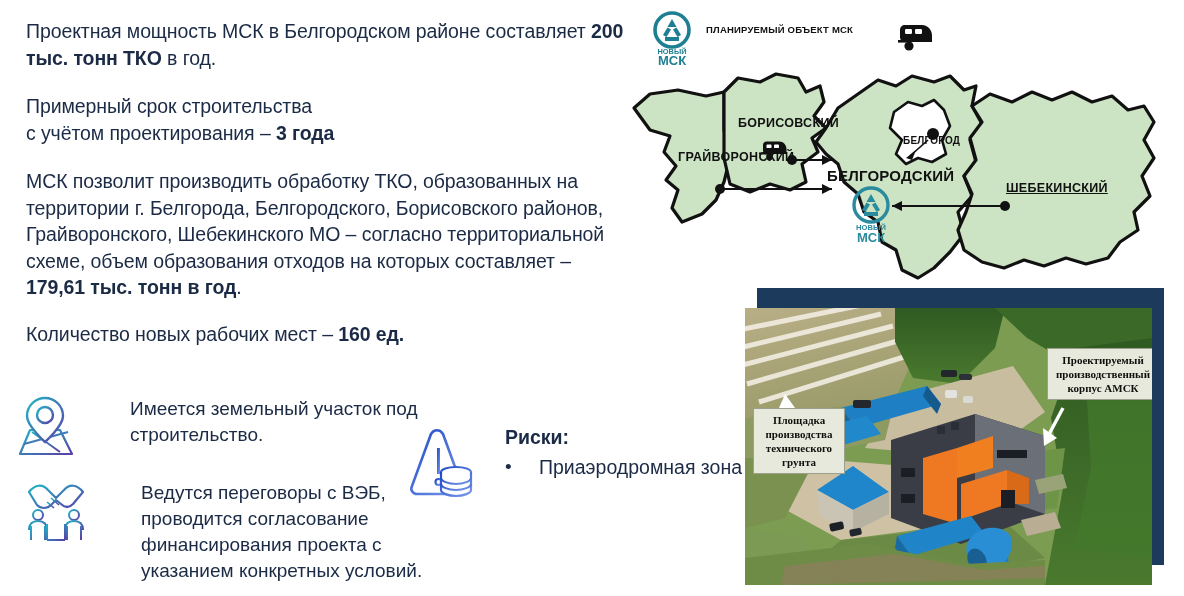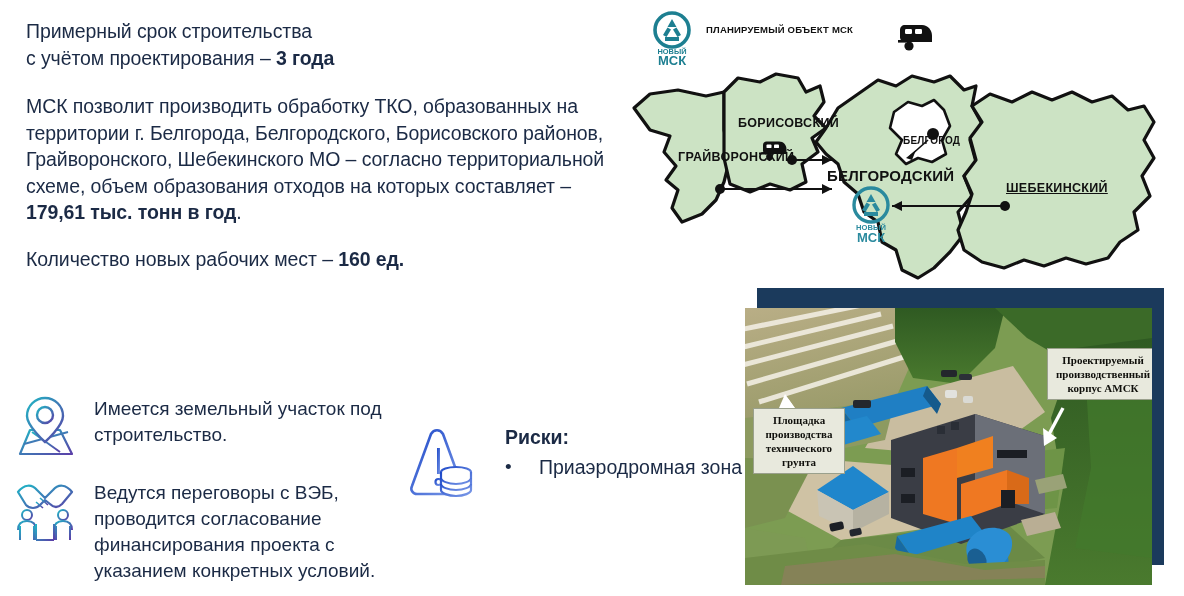--- a/index.html
+++ b/index.html
@@ -39,36 +39,37 @@
   .p1 { margin-bottom: 22px; }
   .p2 { margin-bottom: 22px; }
   .p3 { margin-bottom: 20px; }
   .p4 { margin-bottom: 0; }
 
   
   .feature {
     position: absolute;
     display: flex;
     align-items: flex-start;
+    gap: 36px;
   }
   .feature .ico {
     flex: 0 0 auto;
     width: 70px;
     height: 72px;
     margin-right: 14px;
   }
   .feature .ftext {
     font-size: 19px;
     line-height: 26px;
     color: #1b2a45;
     padding-top: 6px;
   }
   #feature-land { left: 10px; top: 390px; }
   #feature-land .ftext { width: 320px; }
-  #feature-finance { left: 10px; top: 474px; }
+  #feature-finance { left: 21px; top: 474px; }
   #feature-finance .ftext { width: 330px; }
 
   
   #risks-block {
     position: absolute;
     left: 404px;
     top: 424px;
     display: flex;
     align-items: flex-start;
     gap: 21px;
@@ -188,20 +189,23 @@
   #callout-ground { left: 8px; top: 100px; width: 78px; }
   #callout-amsk { left: 302px; top: 40px; width: 98px; }
 </style>
 </head>
 <body>
 
 <div class="slide">
 
   <div class="text-col">
 
+    <div class="para p1">
+      <span>Проектная мощность МСК в Белгородском районе составляет </span><b>200 тыс. тонн ТКО</b><span> в год.</span>
+    </div>
 
     <div class="para p2">
       <span>Примерный срок строительства</span><br>
       <span>с учётом проектирования – </span><b>3 года</b>
     </div>
 
     <div class="para p3">
       <span>МСК позволит производить обработку ТКО, образованных на территории г. Белгорода, Белгородского, Борисовского районов, Грайворонского, Шебекинского МО – согласно территориальной схеме, объем образования отходов на которых составляет – </span><b>179,61 тыс. тонн в год</b><span>.</span>
     </div>
 

